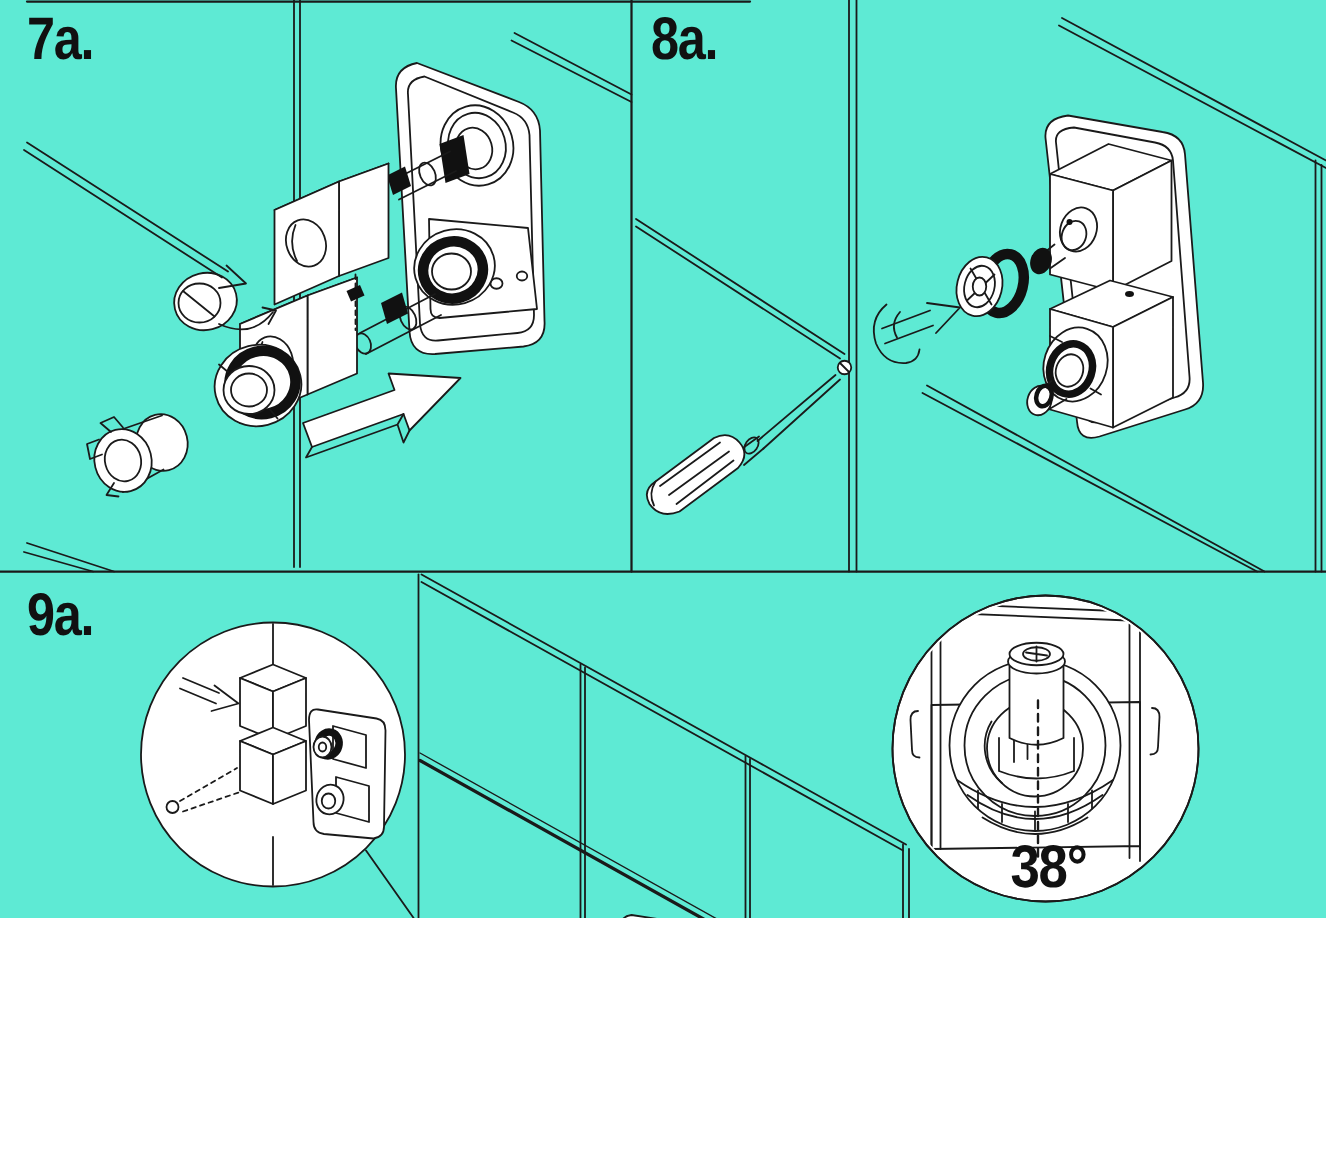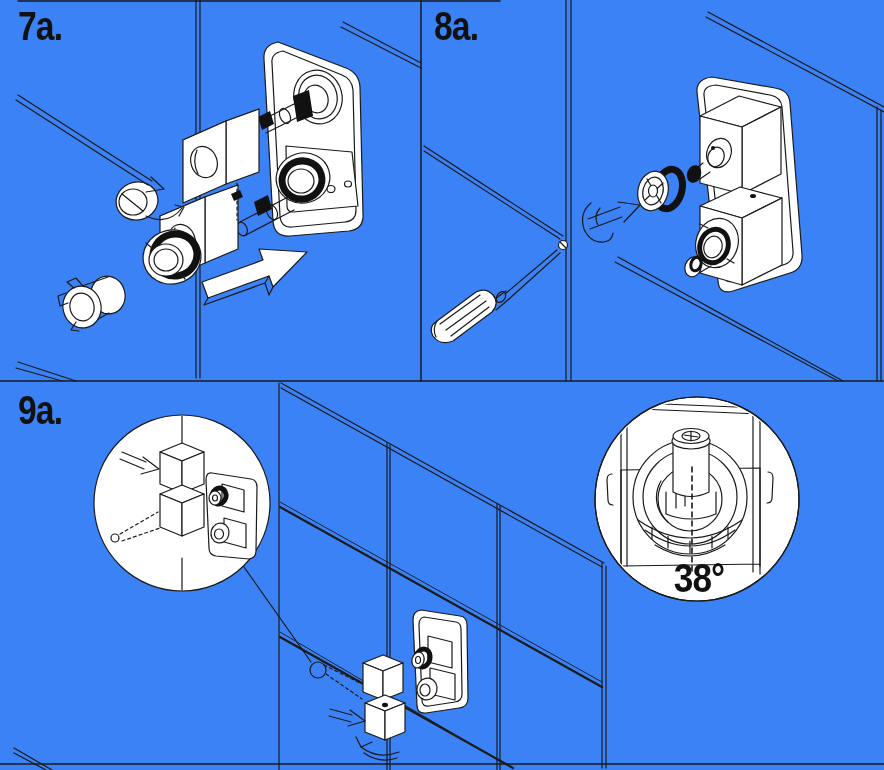--- a/index.html
+++ b/index.html
@@ -1,16 +1,16 @@
 <!DOCTYPE html>
 <html><head>
 <meta charset="utf-8">
 <style>
   html,body{margin:0;padding:0;background:#fff;}
-  .sheet{position:relative;width:884px;height:770px;background:#3b82f6;overflow:hidden;
+  .sheet{position:relative;width:884px;height:612px;background:#5eead4;overflow:hidden;
          font-family:"Liberation Sans", sans-serif;}
   .sheet svg{position:absolute;left:0;top:0;}
   svg path,svg ellipse,svg circle,svg line,svg rect{fill:none;stroke:#1a1a1a;stroke-width:1.2;stroke-linejoin:round;stroke-linecap:round;}
   svg .f{fill:#ffffff;}
   svg .dk{fill:#111111;stroke:none;}
   svg .w2{stroke-width:2.2;}
   svg .w15{stroke-width:1.5;}
   svg .w07{stroke-width:0.9;}
   svg .kn{stroke:#111;stroke-width:7;}
   svg .kn5{stroke:#111;stroke-width:5;}

